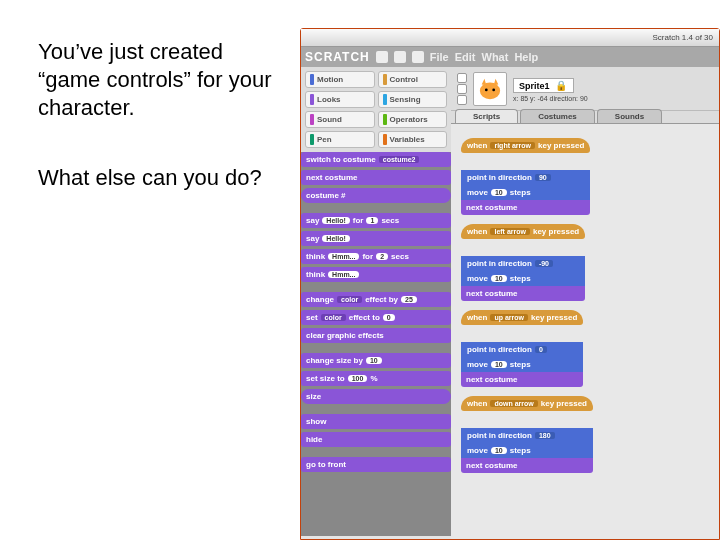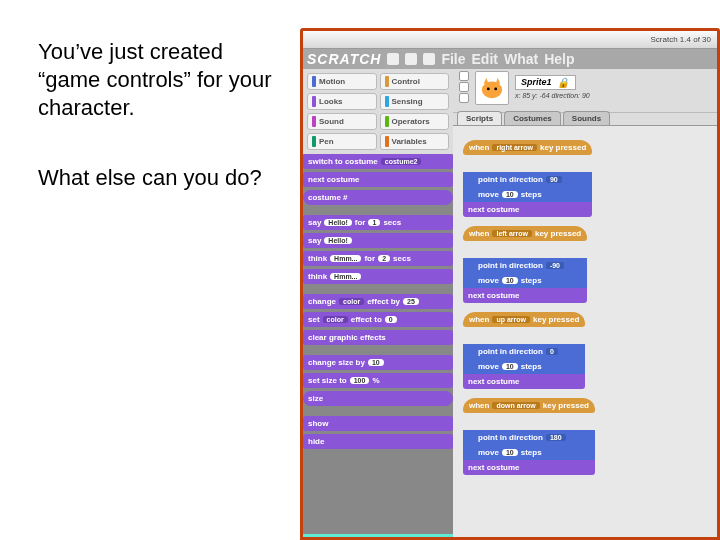--- a/index.html
+++ b/index.html
@@ -1,53 +1,53 @@
 <!DOCTYPE html>
 <html><head>
 <meta charset="utf-8">
 <style>
   * { box-sizing: border-box; margin: 0; padding: 0; }
   body { width: 720px; height: 540px; background: #fff; font-family: Arial, sans-serif; overflow: hidden; position: relative; }
   .slide { display: flex; width: 100%; height: 100%; }
   .left-pane { width: 300px; padding: 38px 16px 0 38px; }
   .left-pane p { font-size: 22px; font-weight: 400; color: #000; margin-bottom: 42px; line-height: 1.28; }
   .right-pane { flex: 1; position: relative; }
-  .scr-window { position: absolute; top: 28px; left: 0; right: 0; bottom: 0; background: #5eead4; border: 3px solid #c2410c; border-radius: 3px 3px 0 0; }
+  .scr-window { position: absolute; top: 28px; left: 0; right: 0; bottom: 0; background: #e5e5e5; border: 1px solid #c2410c; border-radius: 3px 3px 0 0; }
   .titlebar { height: 18px; background: linear-gradient(#fafafa,#d8d8d8); border-bottom: 1px solid #999; display: flex; align-items: center; justify-content: flex-end; padding: 0 6px; font-size: 8px; color: #444; }
   .menubar { height: 20px; background: #a8a8a8; display: flex; align-items: center; padding: 0 4px; gap: 6px; }
-  .logo { color: #fff; font-weight: bold; font-size: 14px; letter-spacing: 1px; font-style: italic; }
+  .logo { color: #fff; font-weight: bold; font-size: 12px; letter-spacing: 1px; }
   .mb-icon { width: 12px; height: 12px; background: #eee; border-radius: 2px; }
-  .menu-item { font-size: 14px; color: #eee; font-weight: bold; }
+  .menu-item { font-size: 11px; color: #eee; font-weight: bold; }
   .workspace { display: flex; height: calc(100% - 38px); }
   .palette-col { width: 150px; }
   .cat-grid { display: grid; grid-template-columns: 1fr 1fr; gap: 3px; padding: 4px; background: #ddd; }
   .cat { height: 17px; background: #f4f4f4; border: 1px solid #bbb; border-radius: 3px; display: flex; align-items: center; padding: 0 4px; font-size: 8px; font-weight: bold; color: #555; }
   .cat .sw { width: 4px; height: 11px; border-radius: 1px; margin-right: 3px; }
   .blocks-area { background: #888; padding: 0; height: calc(100% - 88px); overflow: hidden; }
   .blk { background: #8a55d7; color: #fff; font-size: 8px; font-weight: bold; padding: 3px 5px; margin-bottom: 3px; border-radius: 3px; display: flex; align-items: center; gap: 3px; white-space: nowrap; }
   .blk .pill { background: #fff; color: #333; border-radius: 6px; padding: 0 4px; font-size: 7px; }
   .blk .drop { background: #6d3fb5; border-radius: 2px; padding: 0 4px; font-size: 7px; }
   .blk.rep { background: #8a55d7; border-radius: 8px; }
   .stage-col { flex: 1; background: #ddd; display: flex; flex-direction: column; }
-  .sprite-bar { height: 44px; border-bottom: 1px solid #bbb; display: flex; align-items: flex-start; padding: 2px 6px; gap: 6px; font-style: italic; }
+  .sprite-bar { height: 44px; border-bottom: 1px solid #bbb; display: flex; align-items: center; padding: 2px 6px; gap: 6px; }
   .mini-btns { display: flex; flex-direction: column; gap: 1px; }
   .mini-btns div { width: 10px; height: 10px; border: 1px solid #999; background: #fff; border-radius: 2px; }
   .cat-thumb { width: 34px; height: 34px; background: #fff; border: 1px solid #aaa; border-radius: 2px; display: flex; align-items: center; justify-content: center; }
   .cat-thumb svg { width: 28px; height: 24px; }
   .sprite-info { flex: 1; }
   .sprite-name { background: #fff; border: 1px solid #aaa; padding: 1px 5px; font-size: 9px; font-weight: bold; display: inline-flex; align-items: center; gap: 6px; }
   .sprite-xy { font-size: 7px; color: #444; margin-top: 2px; }
   .tabs { display: flex; gap: 2px; padding: 0 4px; margin-top: -2px; }
-  .tab { background: #c8c8c8; border: 1px solid #999; border-bottom: none; border-radius: 4px 4px 0 0; padding: 2px 8px; font-size: 8px; font-weight: bold; color: #444; }
+  .tab { background: #c8c8c8; border: 1px solid #999; border-bottom: none; border-radius: 4px 4px 0 0; padding: 2px 17px; font-size: 8px; font-weight: bold; color: #444; }
   .tab.active { background: #e8e8e8; }
   .scripts { flex: 1; background: #e8e8e8; border-top: 1px solid #999; position: relative; padding: 6px; }
   .stack { position: absolute; }
   .hat { background: #d89a3a; color: #fff; font-size: 8px; font-weight: bold; padding: 3px 6px 3px 6px; border-radius: 12px 12px 3px 3px; display: flex; align-items: center; gap: 3px; margin-bottom: 17px; }
   .hat .drop { background: #b87a1a; border-radius: 2px; padding: 0 4px; font-size: 7px; }
-  .mb { background: #4a6cd4; color: #fff; font-size: 8px; font-weight: bold; padding: 3px 15px; display: flex; align-items: center; gap: 3px; }
+  .mb { background: #4a6cd4; color: #fff; font-size: 8px; font-weight: bold; padding: 3px 6px; display: flex; align-items: center; gap: 3px; }
   .mb:last-child { border-radius: 0 0 3px 3px; }
   .mb .pill { background: #fff; color: #333; border-radius: 6px; padding: 0 4px; font-size: 7px; }
   .mb .drop { background: #3a5cb4; border-radius: 2px; padding: 0 4px; font-size: 7px; }
   .pb { background: #8a55d7; color: #fff; font-size: 8px; font-weight: bold; padding: 3px 5px; display: flex; align-items: center; gap: 3px; }
   .pb:last-child { border-radius: 0 0 3px 3px; }
   .lock { font-size: 10px; }
 </style>
 </head>
 <body>
 
@@ -154,20 +154,21 @@
                 <span class="pill">10</span>
               </div>
             <div class="blk">
                 <span>set size to</span>
                 <span class="pill">100</span>
                 <span>%</span>
               </div>
             <div class="blk rep" style="margin-bottom:10px">size</div>
             <div class="blk">show</div>
             <div class="blk" style="margin-bottom:10px">hide</div>
+            <div class="blk">go to front</div>
           </div>
         </div>
         <div class="stage-col">
           <div class="sprite-bar">
             <div class="mini-btns">
                 <div></div>
                 <div></div>
                 <div></div>
               </div>
             <div class="cat-thumb">

